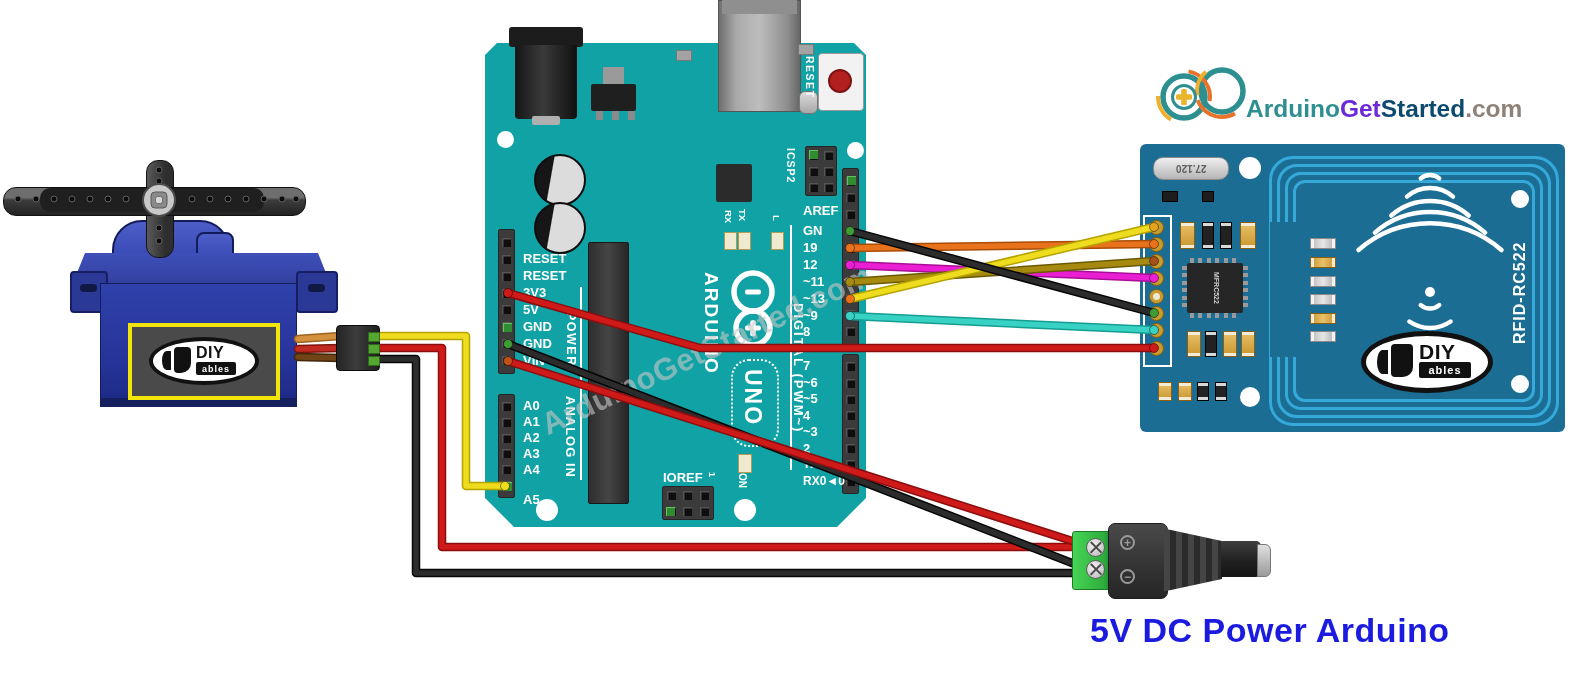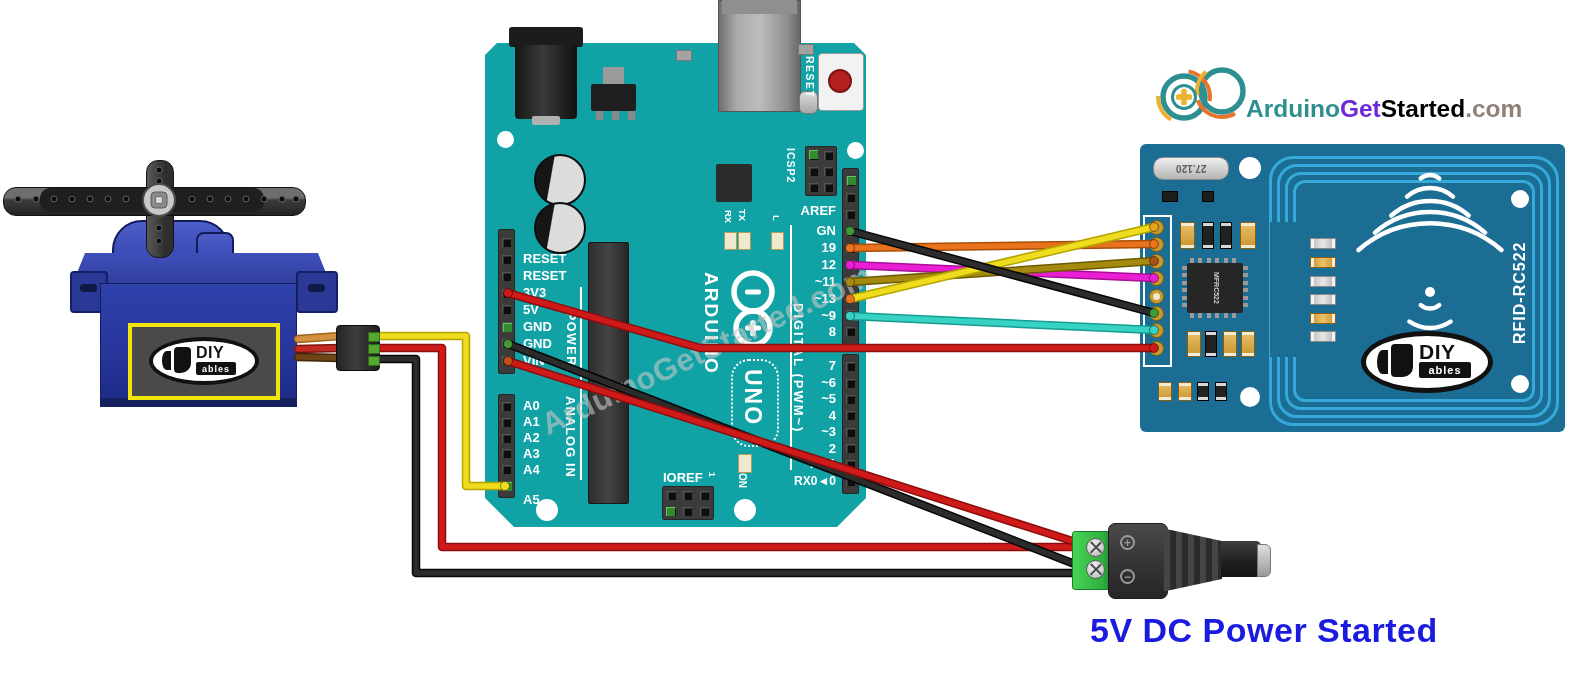--- a/index.html
+++ b/index.html
@@ -5,21 +5,21 @@
   html,body{margin:0;padding:0;background:#fff}
   #canvas{position:relative;width:1577px;height:681px;background:#ffffff;overflow:hidden;
           font-family:"Liberation Sans",sans-serif;}
   .abs{position:absolute}
   
   #arduino-board{position:absolute;left:485px;top:43px;width:381px;height:484px;background:#10a2a5;
     clip-path:polygon(0px 12px,12px 0px,369px 0px,381px 12px,381px 455px,352px 484px,29px 484px,0px 455px);}
   .hole{position:absolute;border-radius:50%;background:#fff}
   .plbl,.dlbl{position:absolute;color:#fff;font-weight:bold;font-size:13px;line-height:15px;white-space:nowrap}
   .plbl{left:523px;width:60px;text-align:left}
-  .dlbl{left:778px;width:58px;text-align:right}
+  .dlbl{left:803px;width:58px;}
   .vtext{position:absolute;color:#fff;font-weight:bold;white-space:nowrap;transform-origin:0 0;transform:rotate(90deg)}
   .vtext-up{position:absolute;color:#fff;font-weight:bold;white-space:nowrap;transform-origin:0 0;transform:rotate(-90deg)}
   .pinstrip{position:absolute;width:17px;background:#3b3b3b;border:1px solid #262626;border-radius:2px;
     display:flex;flex-direction:column;justify-content:space-evenly;align-items:center;box-sizing:border-box}
   .pingrid{position:absolute;background:#3b3b3b;border:1px solid #262626;border-radius:2px;display:grid;place-items:center;box-sizing:border-box}
   .pin{width:9px;height:9px;background:#0e0e0e;box-shadow:inset 1.5px 1.5px 0 #555}
   .greenpin{position:absolute;width:9px;height:9px;background:#2f8c2f;box-shadow:inset 1px 1px 0 #63c063;z-index:6}
   .wline{position:absolute;width:2px;background:#fff}
   .led{position:absolute;width:11px;height:16px;background:#efe9cf;border:1px solid #b09c55}
   .smd{position:absolute;background:#a3a3a3;border:1px solid #777}
@@ -358,21 +358,21 @@
     <circle cx="74" cy="33" r="21" fill="none" stroke="#2e8f90" stroke-width="5.5"></circle>
     <circle cx="36" cy="39" r="26" fill="none" stroke="#e8742b" stroke-width="4" stroke-dasharray="40 124" transform="rotate(-80 36 39)"></circle>
     <circle cx="36" cy="39" r="26" fill="none" stroke="#f0b02f" stroke-width="4" stroke-dasharray="28 136" transform="rotate(120 36 39)"></circle>
     <circle cx="74" cy="33" r="26" fill="none" stroke="#e8742b" stroke-width="4" stroke-dasharray="45 119" transform="rotate(60 74 33)"></circle>
     <circle cx="74" cy="33" r="25" fill="none" stroke="#f0b02f" stroke-width="4" stroke-dasharray="26 132" transform="rotate(170 74 33)"></circle>
     <circle cx="36" cy="39" r="11.5" fill="none" stroke="#2e8f90" stroke-width="3"></circle>
     <rect x="28" y="36.2" width="16" height="5.6" rx="1.5" fill="#eab52c"></rect>
     <rect x="33.2" y="31" width="5.6" height="16" rx="1.5" fill="#eab52c"></rect>
   </svg>
   <div id="site-logo-text">
-    <span style="color:#2e8f90">Arduino</span><span style="color:#6d28d9">Get</span><span style="color:#000000">Started</span><span style="color:#8d8178">.com</span>
+    <span style="color:#2e8f90">Arduino</span><span style="color:#6d28d9">Get</span><span style="color:#0c4a6e">Started</span><span style="color:#8d8178">.com</span>
   </div>
 
   <svg id="wires" width="1577" height="681">
       <polyline points="298,339 340,336" fill="none" stroke="#9c6420" stroke-width="8.5" stroke-linecap="round" stroke-linejoin="round"></polyline>
       <polyline points="298,339 340,336" fill="none" stroke="#d3913f" stroke-width="5.5" stroke-linecap="round" stroke-linejoin="round"></polyline>
       <polyline points="298,349 340,348" fill="none" stroke="#7e150f" stroke-width="8.5" stroke-linecap="round" stroke-linejoin="round"></polyline>
       <polyline points="298,349 340,348" fill="none" stroke="#c22b22" stroke-width="5.5" stroke-linecap="round" stroke-linejoin="round"></polyline>
       <polyline points="298,357 340,358" fill="none" stroke="#42270a" stroke-width="8.5" stroke-linecap="round" stroke-linejoin="round"></polyline>
       <polyline points="298,357 340,358" fill="none" stroke="#6f4517" stroke-width="5.5" stroke-linecap="round" stroke-linejoin="round"></polyline>
       <polyline points="374,336 466,336 466,486 505,486" fill="none" stroke="#b5a300" stroke-width="8.5" stroke-linecap="round" stroke-linejoin="round"></polyline>
@@ -431,14 +431,14 @@
     <div class="screw" style="left:1086px;top:538px"></div>
     <div class="screw" style="left:1086px;top:560px"></div>
     <div class="abs" style="left:1108px;top:523px;width:58px;height:74px;background:linear-gradient(180deg,#4a4a4a,#343434 55%,#262626);border:1px solid #1c1c1c;border-radius:7px"></div>
     <div class="pm-icon" style="left:1120px;top:535px"><span></span>+</div>
     <div class="pm-icon" style="left:1120px;top:569px">−</div>
     <div class="abs" style="left:1164px;top:525px;width:58px;height:70px;background:repeating-linear-gradient(90deg,#454545 0 6px,#2b2b2b 6px 12px);clip-path:polygon(0 5%,100% 23%,100% 77%,0 95%)"></div>
     <div class="abs" style="left:1221px;top:541px;width:40px;height:36px;background:linear-gradient(180deg,#3e3e3e,#1f1f1f 60%,#141414);border-radius:0 5px 5px 0"></div>
     <div class="abs" style="left:1257px;top:544px;width:12px;height:31px;background:linear-gradient(180deg,#e0e0e0,#9a9a9a);border:1px solid #777;border-radius:0 6px 6px 0"></div>
   </div>
 
-  <div id="caption">5V DC Power Started</div>
+  <div id="caption">5V DC Power Arduino</div>
 </div>
 
 </body></html>

